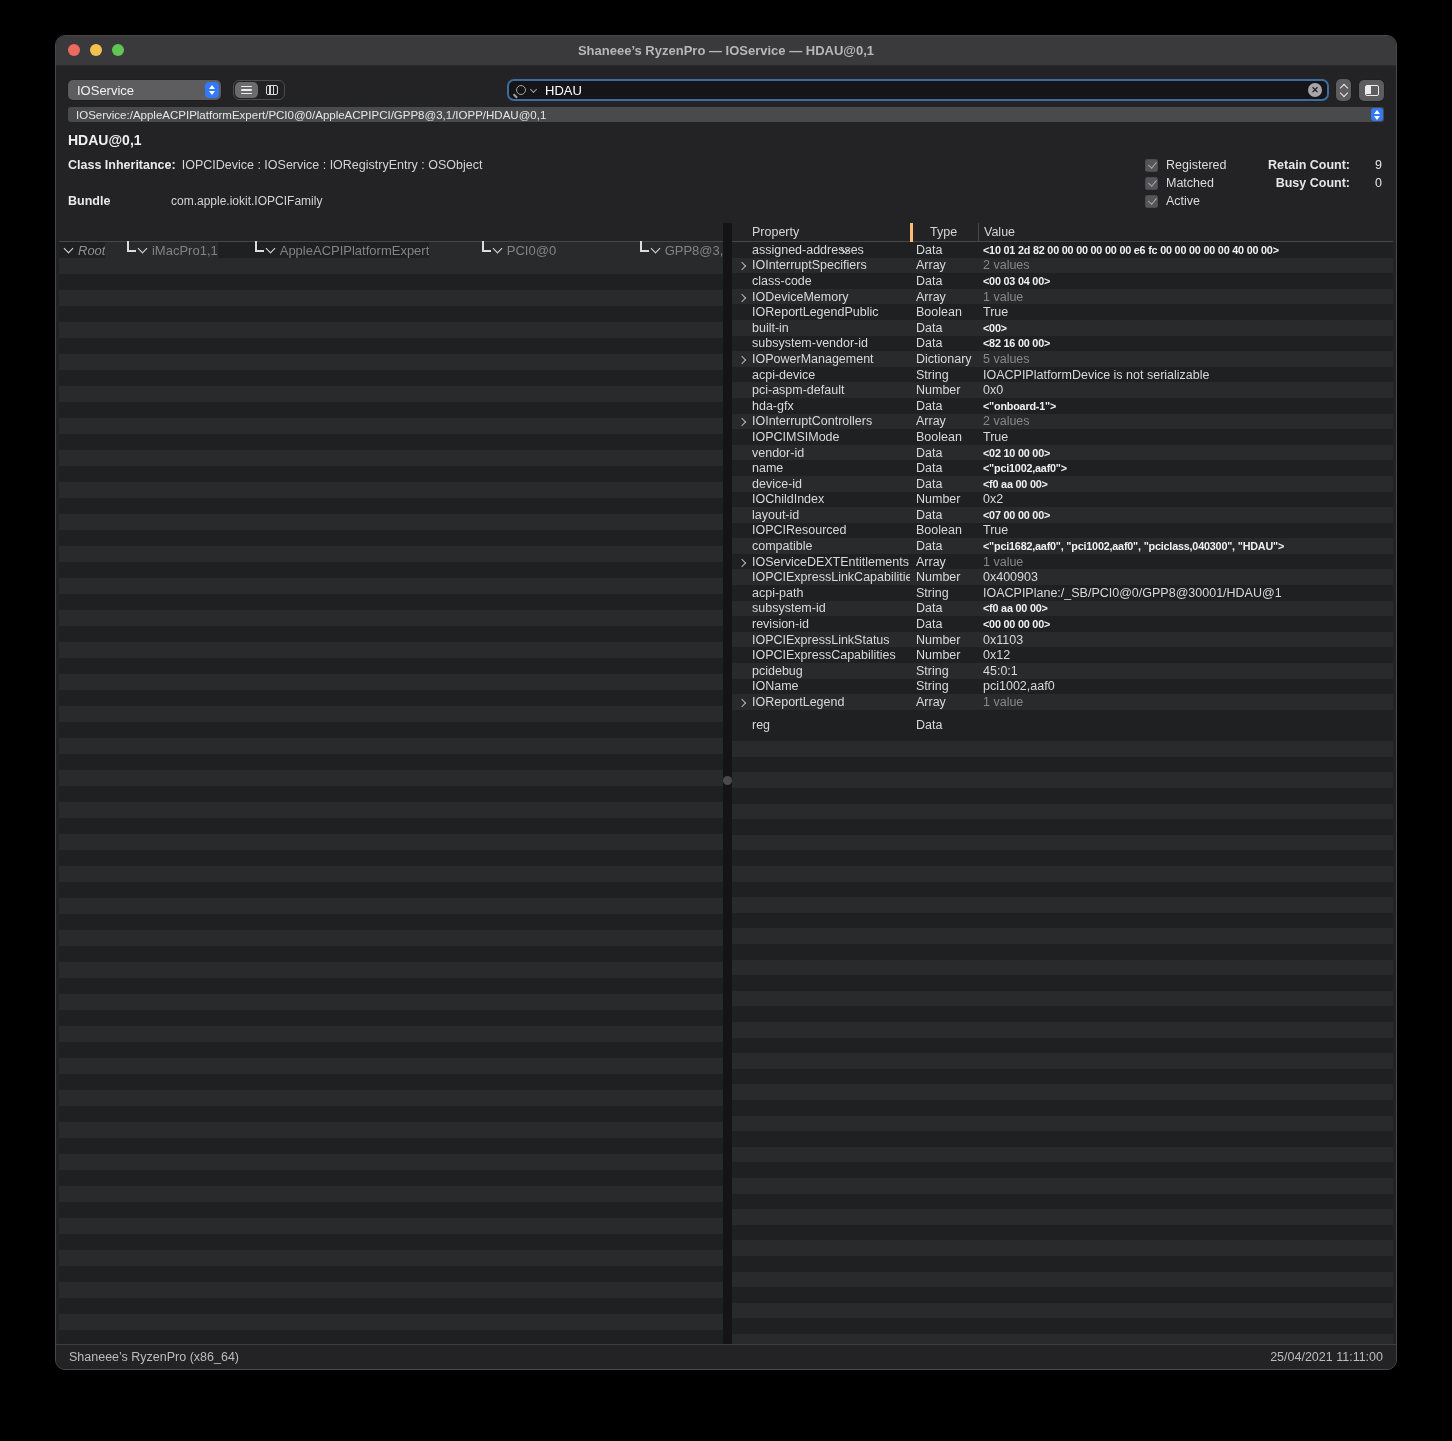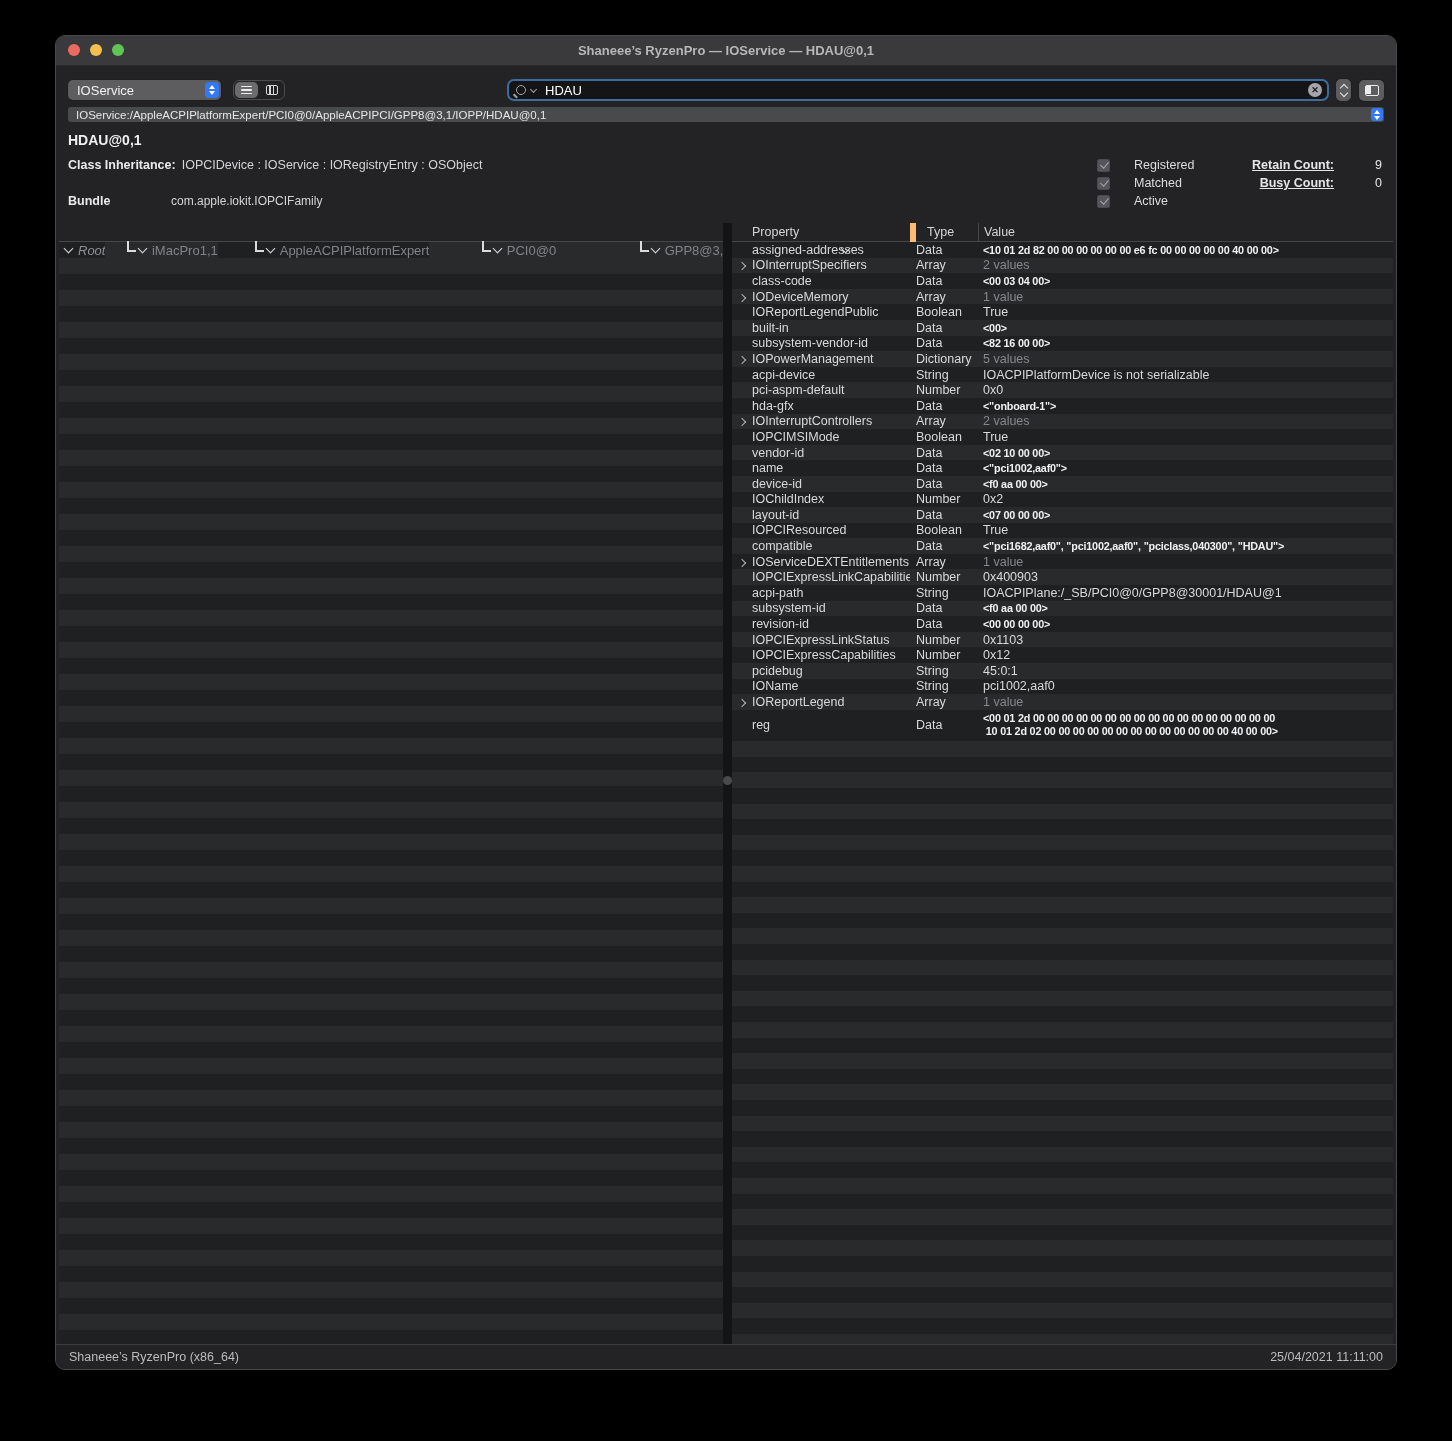--- a/index.html
+++ b/index.html
@@ -58,25 +58,25 @@
   .pathbar .p{flex:1;padding-left:8px;font-size:11.5px;color:#e6e6e8;white-space:nowrap;overflow:hidden;}
   .pathbar .accent-box{width:12px;height:13px;margin-right:1px;border-radius:3px;}
 
   
   .node-title{position:absolute;left:12px;top:96px;font-size:14px;font-weight:bold;color:#f0f0f2;}
   .meta-line{position:absolute;left:12px;top:122px;font-size:12.5px;color:#d4d4d6;}
   .meta-line b{color:#eaeaec;margin-right:6px;}
   .bundle-label{position:absolute;left:12px;top:158px;font-size:12.5px;font-weight:bold;color:#eaeaec;}
   .bundle-value{position:absolute;left:115px;top:158px;font-size:12px;color:#d4d4d6;}
   .flagblock{position:absolute;right:14px;top:120px;display:grid;grid-template-columns:13px 80px 96px 24px;
-             grid-auto-rows:18px;column-gap:24px;align-items:center;font-size:12.5px;color:#dcdcde;}
+             grid-auto-rows:18px;column-gap:8px;align-items:center;font-size:12.5px;color:#dcdcde;}
   .cb{position:relative;width:13px;height:13px;border-radius:3px;background:#55555a;box-shadow:inset 0 0 0 0.5px #424246;}
   .cb::after{content:"";position:absolute;left:4.5px;top:1.5px;width:3.5px;height:7px;
              border-right:1.8px solid #aaaaae;border-bottom:1.8px solid #aaaaae;transform:rotate(40deg);}
-  .cnt-label{text-align:right;font-weight:bold;color:#e6e6e8;text-decoration:underline;}
+  .cnt-label{text-align:right;font-weight:bold;color:#e6e6e8;}
   .cnt-value{text-align:right;color:#e6e6e8;}
 
   
   .panes{position:absolute;left:3px;right:3px;top:187px;bottom:25px;display:flex;}
   .pane-header{height:19px;border-bottom:1px solid #47474a;box-sizing:border-box;}
   .left-pane{width:664px;display:flex;flex-direction:column;}
   .right-pane{flex:1;display:flex;flex-direction:column;}
   .splitter{width:9px;background:#141416;position:relative;}
   .knob{position:absolute;left:0;top:553px;width:9px;height:9px;border-radius:50%;background:#4a4a4d;}
 
@@ -90,21 +90,21 @@
   .r-light{background:#292a2c;}
   .elbow{width:9px;height:11px;border-left:2px solid #dcdcde;border-bottom:2px solid #dcdcde;
          box-sizing:border-box;margin:-7px 3px 0 0;flex:none;}
   .cdown{width:6px;height:6px;border-right:1.8px solid #dcdcde;border-bottom:1.8px solid #dcdcde;
          transform:rotate(45deg);margin:-3px 6px 0 0;flex:none;}
   .leafline{width:9px;height:2px;background:#fff;flex:none;}
   .bullet{width:5px;height:5px;border-radius:50%;background:#fff;margin-right:4px;flex:none;}
 
   .tbl-header{display:flex;font-size:12.5px;color:#d4d4d6;align-items:center;}
   .tbl-header .h1{width:178px;padding-left:20px;box-sizing:border-box;}
-  .tbl-header .h2{width:68px;padding-left:11px;box-sizing:border-box;border-left:6px solid #fdba74;height:19px;line-height:19px;}
+  .tbl-header .h2{width:68px;padding-left:17px;box-sizing:border-box;border-left:3px solid #fdba74;height:19px;line-height:19px;}
   .tbl-header .h3{flex:1;padding-left:5px;border-left:1px solid #47474a;height:19px;line-height:19px;}
   .table-rows{flex:1;display:flex;flex-direction:column;
               background:repeating-linear-gradient(180deg,#292a2c 0 15.6px,#1f2022 15.6px 31.2px);}
   .table-row{height:15.6px;display:flex;align-items:center;font-size:12.5px;color:#d9d9db;box-sizing:border-box;}
   .table-row.multi{height:31.2px;}
   .cell-prop{width:178px;padding-left:20px;box-sizing:border-box;position:relative;white-space:nowrap;overflow:hidden;}
   .cell-type{width:68px;padding-left:6px;box-sizing:border-box;white-space:nowrap;}
   .cell-value{flex:1;padding-left:5px;white-space:nowrap;overflow:hidden;}
   .cell-value.dim{color:#87888c;}
   .cell-value.mono{font-family:Liberation Sans, sans-serif;font-weight:bold;font-size:10.8px;color:#f0f0f2;letter-spacing:-0.2px;}
@@ -394,22 +394,20 @@
               <span class="cell-value">pci1002,aaf0</span>
             </div>
             <div class="table-row r-light">
               <span class="cell-prop"><span class="disc"></span>IOReportLegend</span>
               <span class="cell-type">Array</span>
               <span class="cell-value dim">1 value</span>
             </div>
             <div class="table-row r-dark multi">
               <span class="cell-prop">reg</span>
               <span class="cell-type">Data</span>
-              <span class="cell-value mono">&lt;00 01 2d 00 00 00 00 00 00 00 00 00 00 00 00 00 00 00 00 00
- 10 01 2d 02 00 00 00 00 00 00 00 00 00 00 00 00 00 40 00 00&gt;</span>
             </div>
           </div>
       </div>
     </div>
 
     <div class="statusbar">
       <span>Shaneee’s RyzenPro (x86_64)</span>
       <span>25/04/2021 11:11:00</span>
     </div>
 

